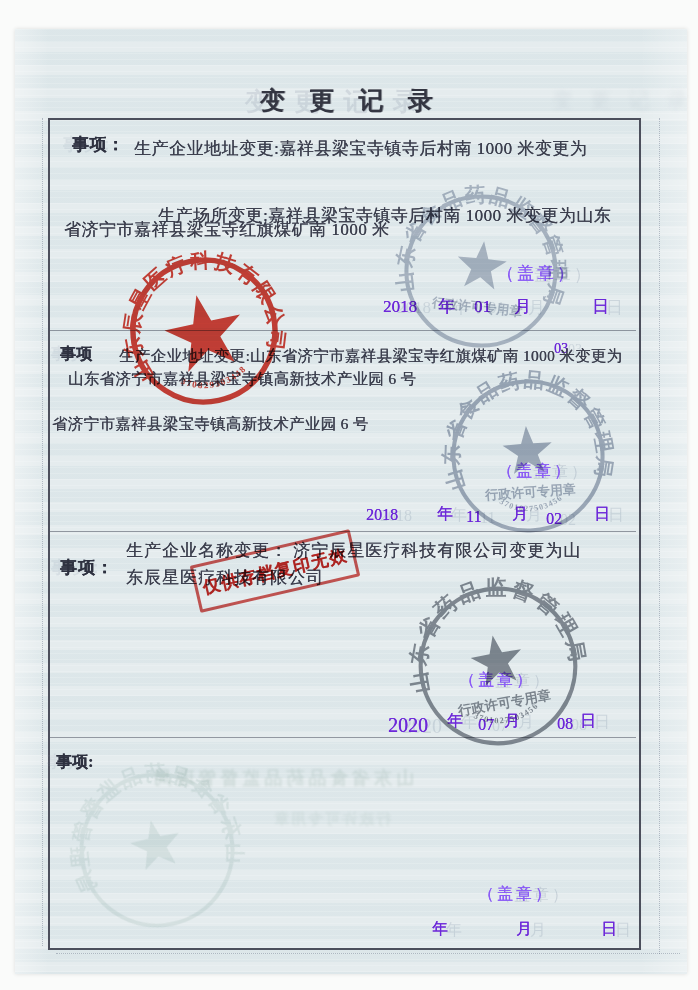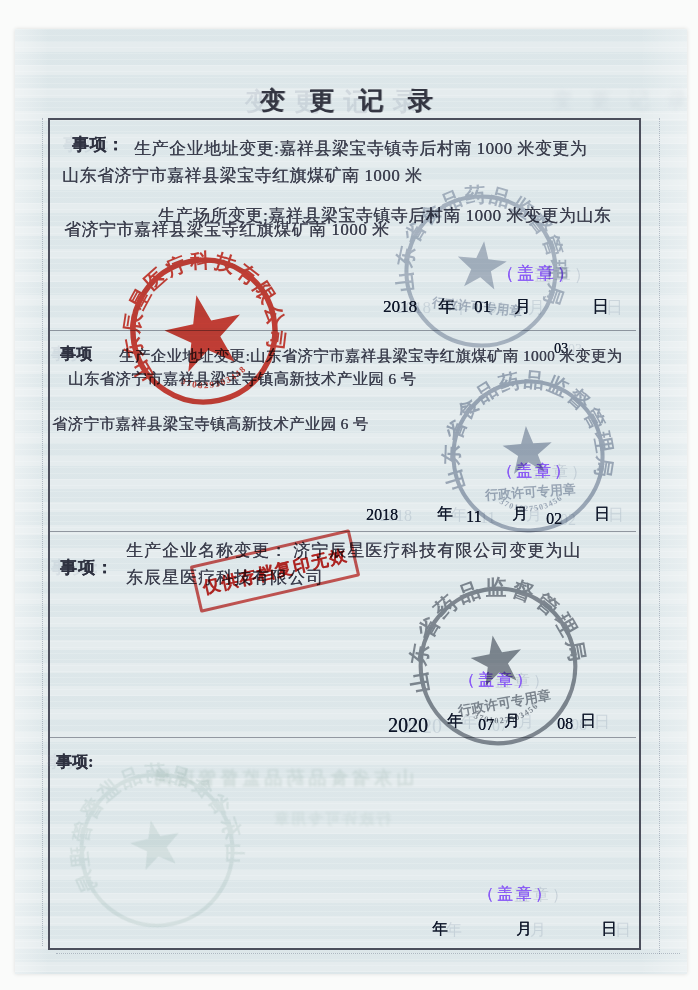--- a/index.html
+++ b/index.html
@@ -30,21 +30,21 @@
   }
   .divider{height:0;border-top:1.5px solid rgba(75,80,95,.55);}
   .gv{width:0;border-left:1px dotted rgba(95,108,130,.40);}
   .gh{height:0;border-top:1px dotted rgba(95,108,130,.40);}
   .lbl{font-weight:bold;color:#2e3140;text-shadow:-9px 0 0 rgba(130,142,162,.14),.3px 0 0 currentColor;}
   .txt{color:#3c3f4e;text-shadow:.3px 0 0 currentColor;}
   .s1t{font-size:17px;letter-spacing:.5px;}
   .s2t{font-size:15.5px;letter-spacing:.3px;}
   .s3t{font-size:17px;letter-spacing:1px;}
   .stampnote{color:#8b5cf6;letter-spacing:3px;text-shadow:17px 1px 0 rgba(120,135,160,.25),.3px 0 0 currentColor;}
-  .datepart{color:#0f172a;text-shadow:14px 1px 0 rgba(120,135,160,.22),.3px 0 0 currentColor;}
+  .datepart{color:#6d28d9;text-shadow:14px 1px 0 rgba(120,135,160,.22),.3px 0 0 currentColor;}
   .seal{mix-blend-mode:multiply;}
   .seal svg{display:block;overflow:visible;}
   .seal text{font-family:"Liberation Serif","DejaVu Serif",serif;font-weight:bold;}
   .red-stamp{
     left:193px;top:547px;width:158px;height:42px;
     border:3px solid rgba(201,42,38,.78);border-radius:2px;
     transform:rotate(-13deg);transform-origin:center;
     display:flex;align-items:center;justify-content:center;
     mix-blend-mode:multiply;
   }
@@ -68,21 +68,20 @@
   <div class="abs gv" style="left:42px;top:118px;height:828px;"></div>
   <div class="abs gv" style="left:659px;top:118px;height:836px;"></div>
   <div class="abs gh" style="left:56px;top:953px;width:624px;"></div>
   <div class="abs divider" style="left:49px;top:330px;width:587px;"></div>
   <div class="abs divider" style="left:49px;top:531px;width:587px;"></div>
   <div class="abs divider" style="left:49px;top:737px;width:587px;"></div>
 
   <div class="sec">
     <div class="abs lbl s1t" style="left:72px;top:133px;">事项：</div>
     <div class="abs txt s1t" style="left:134px;top:137px;text-align:center;">生产企业地址变更:嘉祥县梁宝寺镇寺后村南 1000 米变更为</div>
-    <div class="abs txt s1t" style="left:62px;top:164px;">山东省济宁市嘉祥县梁宝寺红旗煤矿南 1000 米</div>
     <div class="abs txt s1t" style="left:134px;top:204px;margin-left:24px;">生产场所变更:嘉祥县梁宝寺镇寺后村南 1000 米变更为山东</div>
     <div class="abs txt s1t" style="left:64px;top:218px;">省济宁市嘉祥县梁宝寺红旗煤矿南 1000 米</div>
     <div class="abs stampnote" style="left:497px;top:262px;font-size:17px;">（盖章）</div>
     <div class="abs datepart" style="left:383px;top:297px;font-size:17px;">2018</div>
     <div class="abs datepart" style="left:438px;top:295px;font-size:17px;">年</div>
     <div class="abs datepart" style="left:474px;top:297px;font-size:17px;">01</div>
     <div class="abs datepart" style="left:514px;top:295px;font-size:17px;">月</div>
     <div class="abs datepart" style="left:554px;top:297px;font-size:14px;margin-top:44px;">03</div>
     <div class="abs datepart" style="left:592px;top:295px;font-size:17px;">日</div>
   </div>

